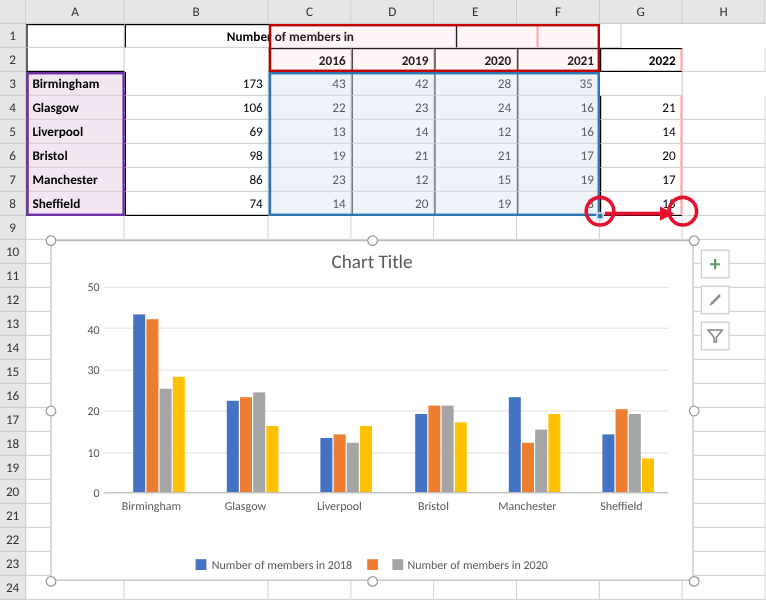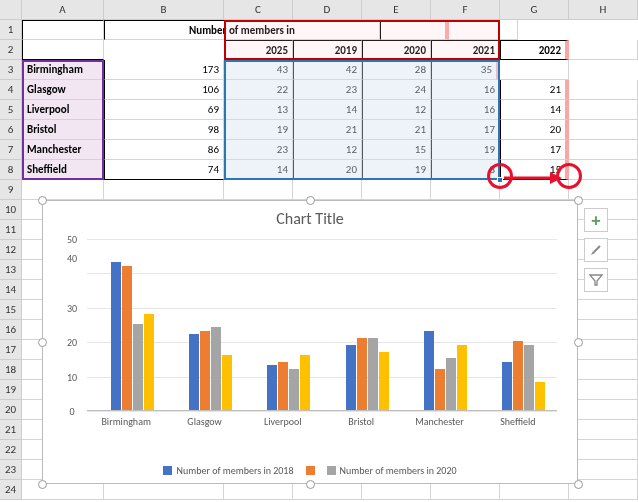--- a/index.html
+++ b/index.html
@@ -66,21 +66,21 @@
   .wA { width: 82px; }
   .wB { width: 120px; }
   .wC, .wD, .wE, .wF, .wG { width: 69px; }
   .wH { width: 69px; }
   .b { font-weight: bold; }
   .r { justify-content: flex-end; }
   .c { justify-content: center; }
   .bT { border-top: 1px solid #000; }
   .bB { border-bottom: 1px solid #000; }
   .bL { border-left: 1px solid #000; }
-  .bR { border-right: 4px solid #fca5a5; padding-left: 41px; }
+  .bR { border-right: 2px solid #fca5a5; padding-left: 41px; }
   .cityhead { background: #f2e6f2; }
   
   
   .sel-purple {
     position: absolute;
     border: 2px solid #7030a0;
     pointer-events: none;
     z-index: 3;
   }
   .sel-red {
@@ -134,21 +134,21 @@
     width: 470px; height: 172px;
     border-bottom: 1px solid #bfbfbf;
   }
   .gridline {
     position: absolute; left:0; right:0;
     border-top: 1px solid #e6e6e6;
   }
   .ytick {
     position: absolute;
     left: -26px; width: 22px;
-    text-align: center;
+    text-align: right;
     color: #595959;
     font-size: 10px;
     transform: translateY(-50%);
   }
   .bargroup {
     position: absolute;
     bottom: 0;
     width: 60px;
     display: flex;
     align-items: flex-end;
@@ -256,21 +256,21 @@
             <span>Number of members in</span>
           </div>
         <div class="cell wG bT bL bR"></div>
         <div class="cell wH"></div>
       </div>
 
       <div class="row">
         <div class="cell wA bL bB"></div>
         <div class="cell wB bL bB" style="visibility:hidden"></div>
         <div class="cell wC bL bT bB b r">
-            <span>2025</span>
+            <span>2016</span>
           </div>
         <div class="cell wD bL bT bB b r">
             <span>2019</span>
           </div>
         <div class="cell wE bL bT bB b r">
             <span>2020</span>
           </div>
         <div class="cell wF bL bT bB b r">
             <span>2021</span>
           </div>
@@ -525,21 +525,21 @@
   <div class="plot" id="plot">
       <div class="gridline" style="top: 172px;"></div>
       <div class="ytick" style="top: 172px;">0</div>
       <div class="gridline" style="top: 137.6px;"></div>
       <div class="ytick" style="top: 137.6px;">10</div>
       <div class="gridline" style="top: 103.2px;"></div>
       <div class="ytick" style="top: 103.2px;">20</div>
       <div class="gridline" style="top: 68.8px;"></div>
       <div class="ytick" style="top: 68.8px;">30</div>
       <div class="gridline" style="top: 34.4px;"></div>
-      <div class="ytick" style="top: 19px;">40</div>
+      <div class="ytick" style="top: 36px;">40</div>
       <div class="gridline" style="top: 0px;"></div>
       <div class="ytick" style="top: 0px;">50</div>
       <div class="bargroup" style="left: 15.1667px;">
         <div class="bar s0" style="height: 147.92px;"></div>
         <div class="bar s1" style="height: 144.48px;"></div>
         <div class="bar s2" style="height: 86px;"></div>
         <div class="bar s3" style="height: 96.32px;"></div>
       </div>
       <div class="xlabel" style="left: 0.166667px;">Birmingham</div>
       <div class="bargroup" style="left: 93.5px;">

